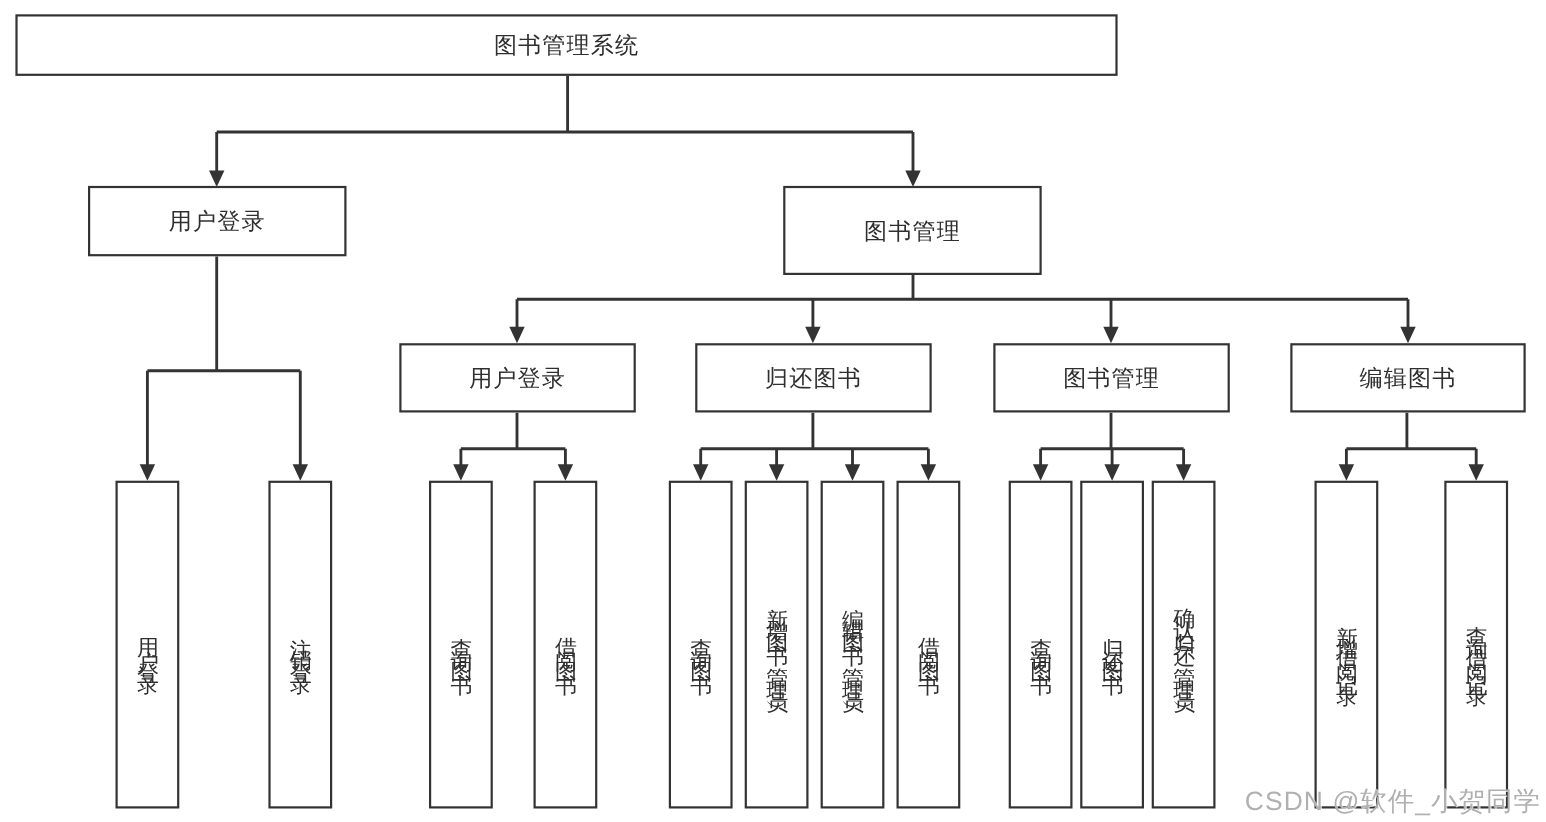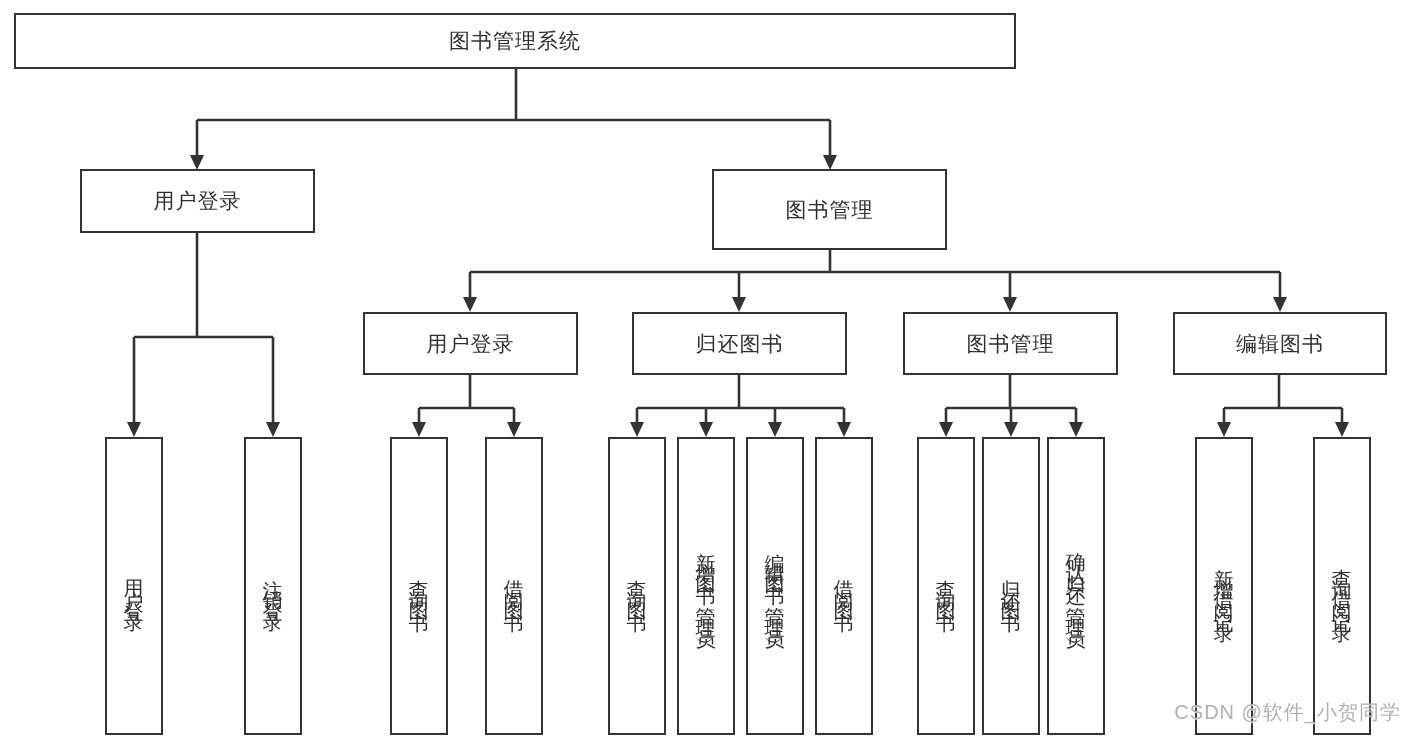--- a/index.html
+++ b/index.html
@@ -51,22 +51,22 @@
   .vbox span {
     writing-mode: vertical-rl;
     text-orientation: mixed;
     font-size: 20px;
     line-height: 1;
     letter-spacing: 0.55em;
   }
   .watermark {
     position: absolute;
     right: 4px;
-    bottom: 21px;
-    font-size: 20px;
+    bottom: 3px;
+    font-size: 24px;
     color: var(--watermark, #b0b0b0);
     letter-spacing: 1px;
     white-space: nowrap;
     text-shadow: 1px 1px 0 rgba(255,255,255,0.7);
     z-index: 5;
   }
 </style>
 </head>
 <body>
 

